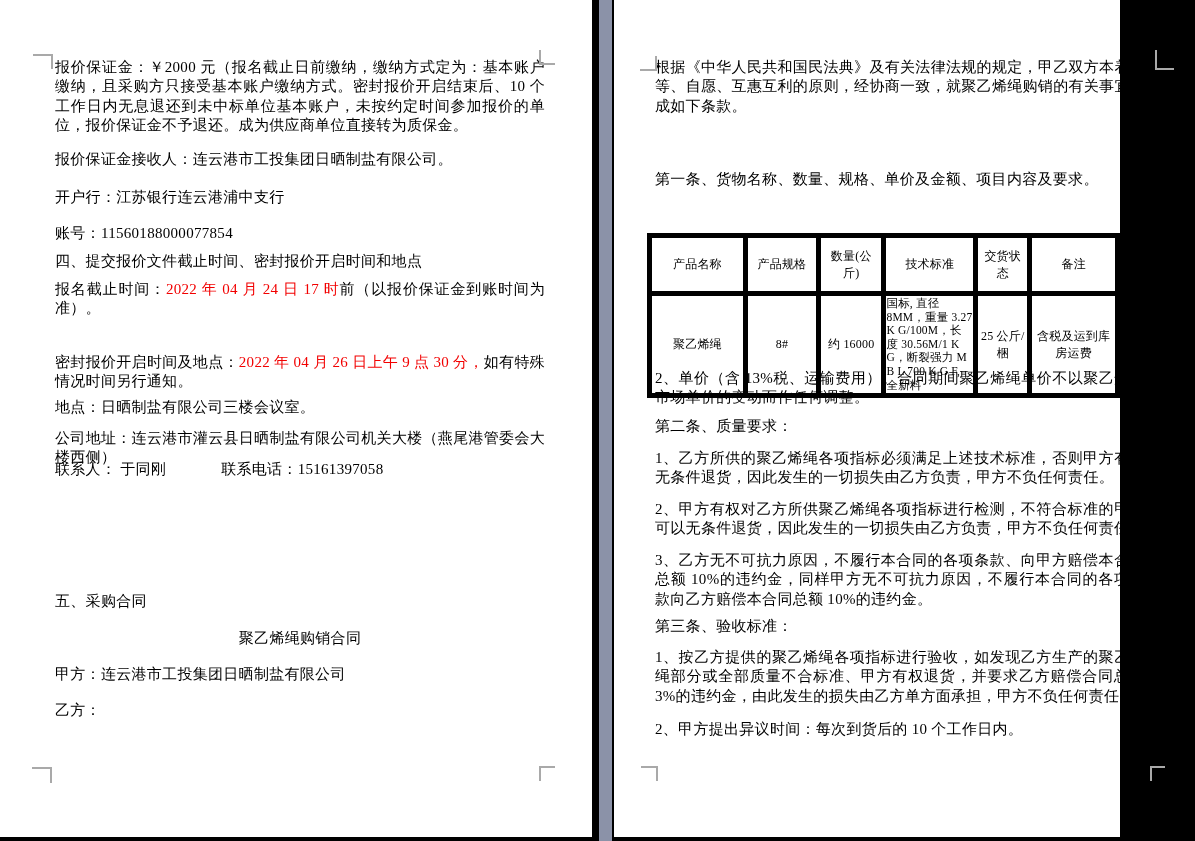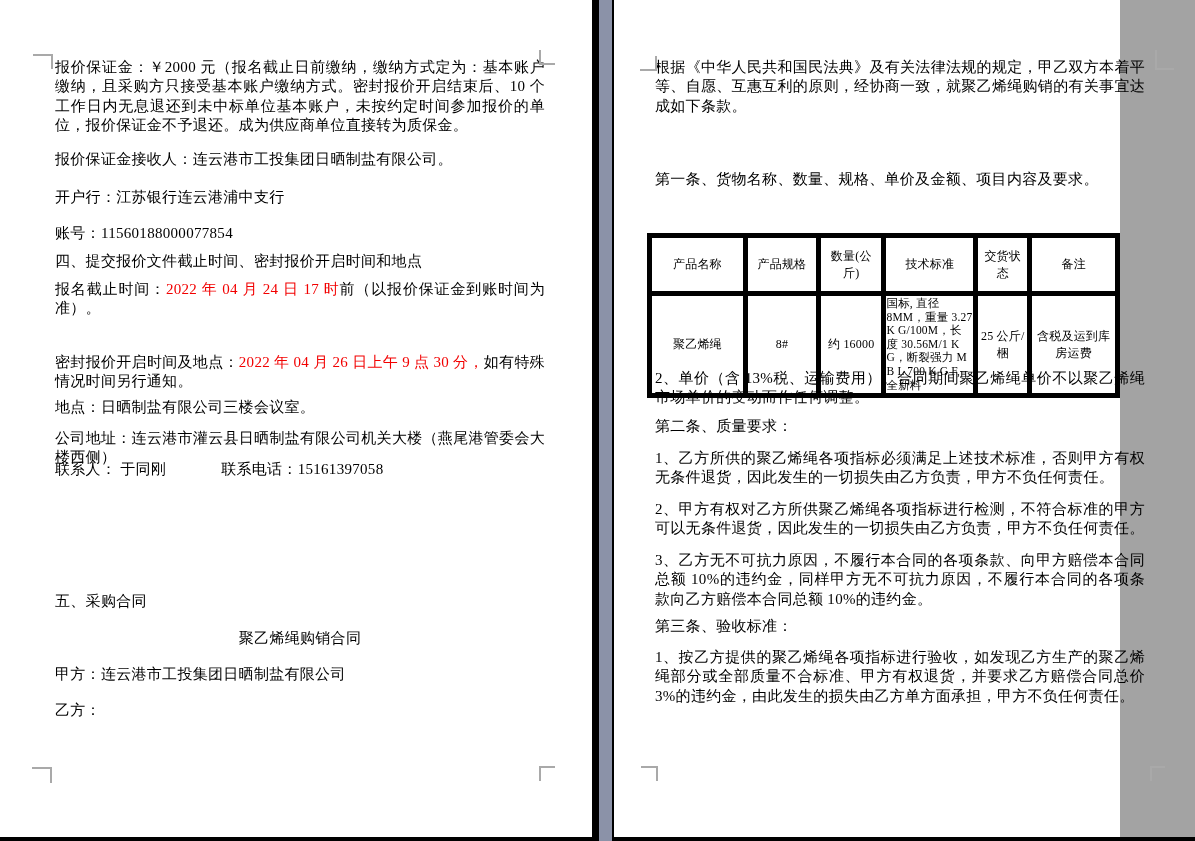--- a/index.html
+++ b/index.html
@@ -1,19 +1,19 @@
 <!DOCTYPE html>
 <html><head>
 <meta charset="utf-8">
 <style>
   html,body{margin:0;padding:0;}
   .screen{
     position:relative;
     width:1195px;height:841px;
-    background:#a3a3a3;
+    background:#000000;
     overflow:hidden;
     font-family:"Liberation Serif","DejaVu Serif",serif;
     color:#000;
   }
   .page{position:absolute;top:0;height:837px;background:#fff;}
   .page-1{left:0;width:592px;}
   .page-2{left:614px;width:506px;}
   .divider-black-left{position:absolute;left:592px;top:0;width:7px;height:841px;background:#000;}
   .divider-slate{position:absolute;left:599px;top:0;width:13px;height:841px;background:#8b92a8;z-index:3;}
   .divider-black-right{position:absolute;left:612px;top:0;width:2px;height:841px;background:#000;}
@@ -130,20 +130,21 @@
     </tbody>
       </table>
 
     <div class="para" style="top:369px">2、单价（含 13%税、运输费用）。合同期间聚乙烯绳单价不以聚乙烯绳市场单价的变动而作任何调整。</div>
     <div class="para" style="top:417px">第二条、质量要求：</div>
     <div class="para" style="top:449px">1、乙方所供的聚乙烯绳各项指标必须满足上述技术标准，否则甲方有权无条件退货，因此发生的一切损失由乙方负责，甲方不负任何责任。</div>
     <div class="para" style="top:500px">2、甲方有权对乙方所供聚乙烯绳各项指标进行检测，不符合标准的甲方可以无条件退货，因此发生的一切损失由乙方负责，甲方不负任何责任。</div>
     <div class="para" style="top:551px">3、乙方无不可抗力原因，不履行本合同的各项条款、向甲方赔偿本合同总额 10%的违约金，同样甲方无不可抗力原因，不履行本合同的各项条款向乙方赔偿本合同总额 10%的违约金。</div>
     <div class="para" style="top:617px">第三条、验收标准：</div>
     <div class="para" style="top:648px">1、按乙方提供的聚乙烯绳各项指标进行验收，如发现乙方生产的聚乙烯绳部分或全部质量不合标准、甲方有权退货，并要求乙方赔偿合同总价 3%的违约金，由此发生的损失由乙方单方面承担，甲方不负任何责任。</div>
+    <div class="para" style="top:720px">2、甲方提出异议时间：每次到货后的 10 个工作日内。</div>
   </div>
 
   <div class="divider-black-left"></div>
   <div class="divider-slate"></div>
   <div class="divider-black-right"></div>
   <div class="bottom-bar"></div>
 
   <div class="mark m-tr1"></div>
   <div class="mark m-lb1"></div>
   <div class="mark m-bl1"></div>

